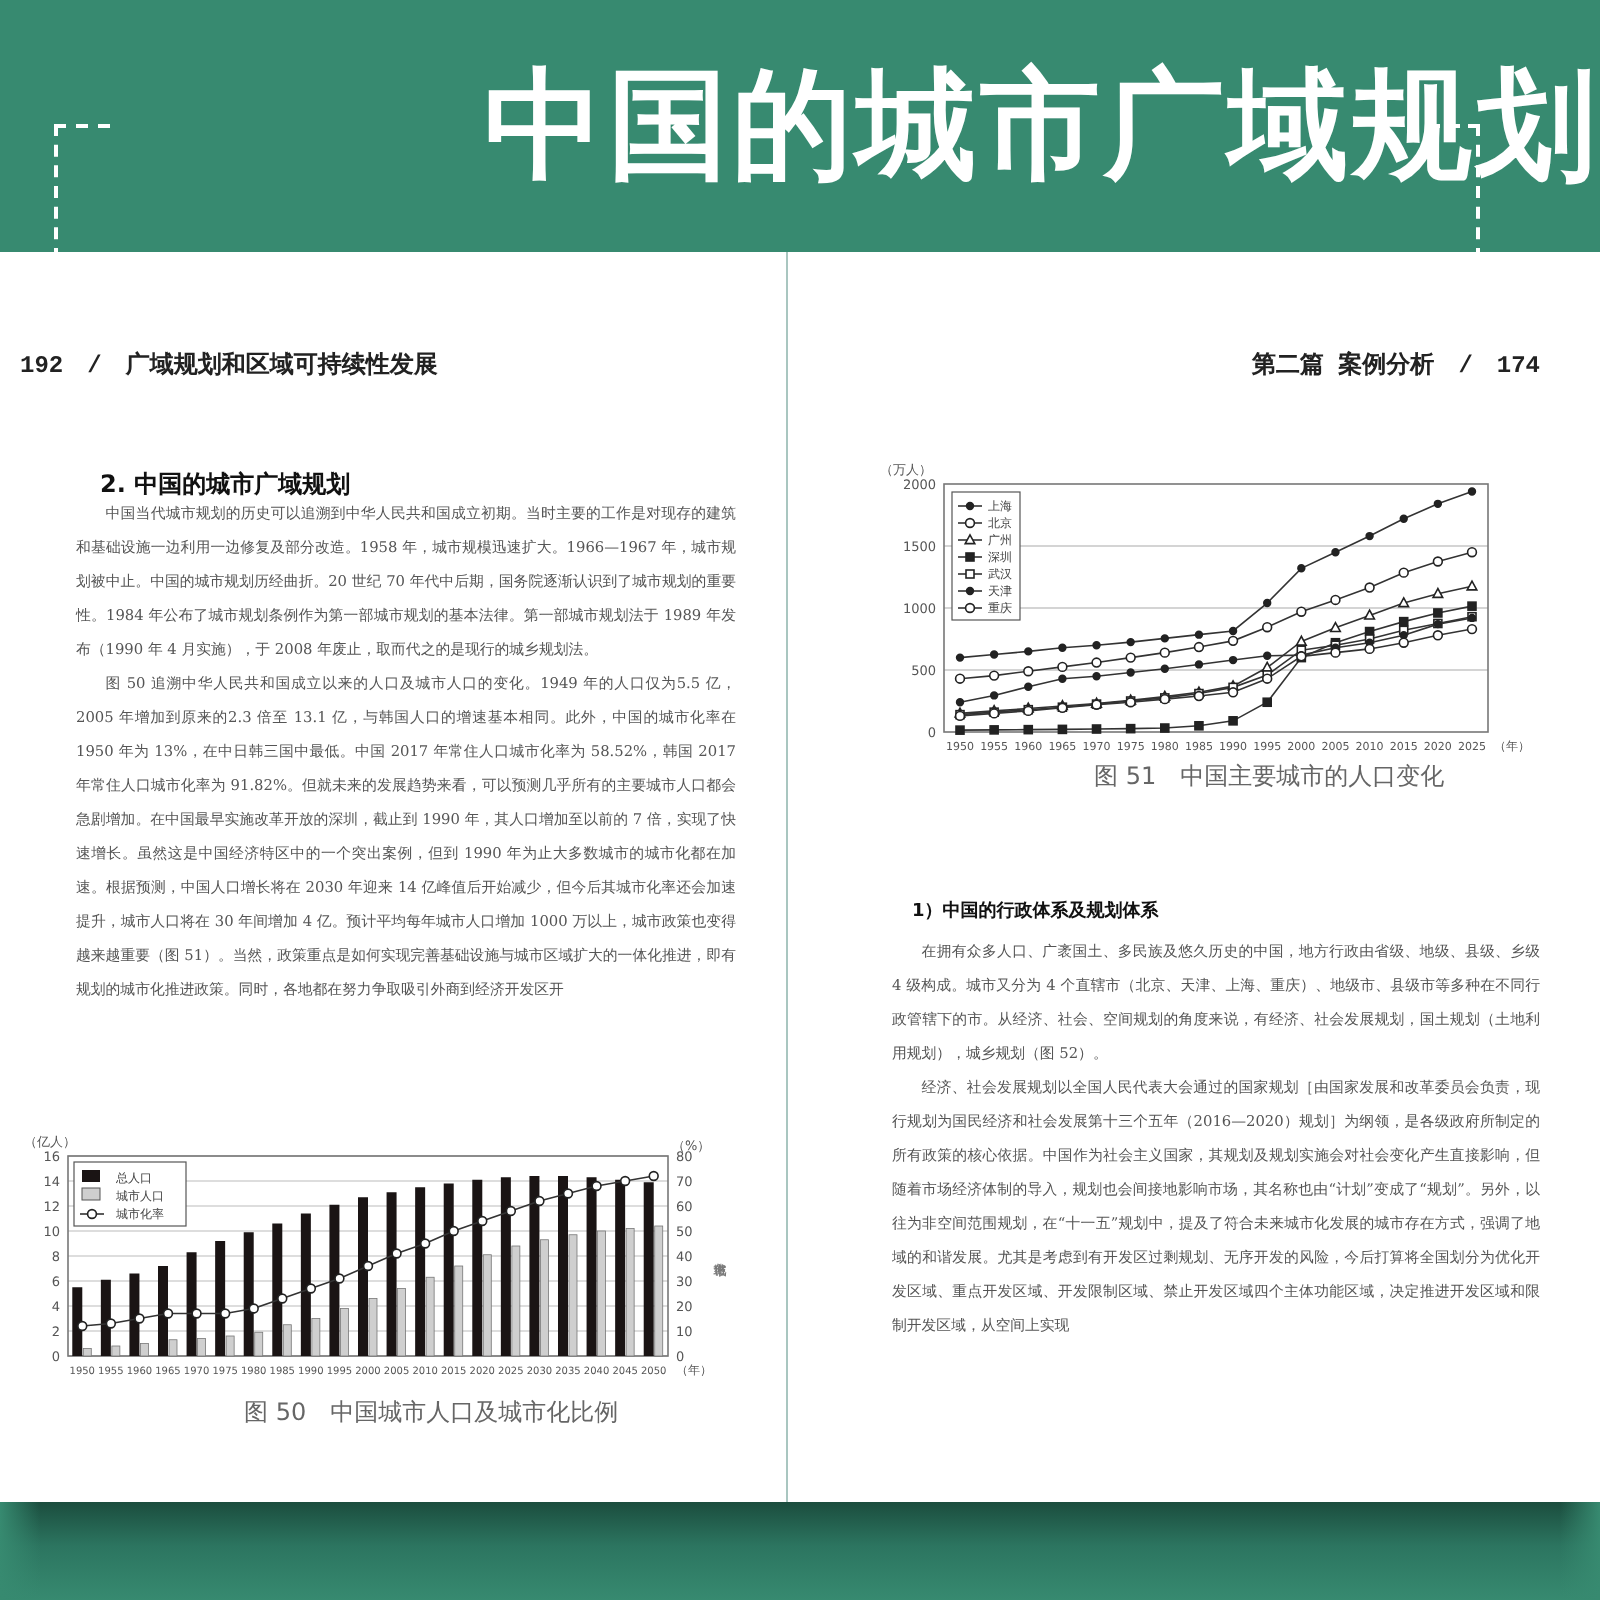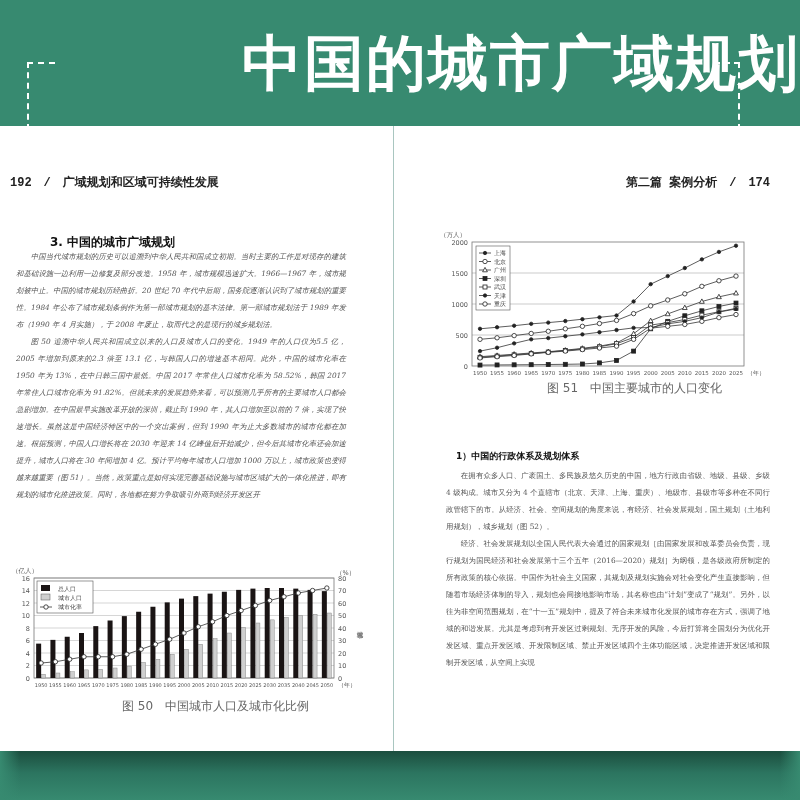--- a/index.html
+++ b/index.html
@@ -56,22 +56,22 @@
   <div class="bracket left"></div>
   <div class="bracket right" style="left:714px;width:26px;"></div>
   <div class="banner-title">中国的城市广域规划</div>
 </div>
 
 <div class="spread">
   <div class="page left" style="width:393px;">
     <div class="running-head">
       <span>192</span><span class="num">/</span><span>广域规划和区域可持续性发展</span>
     </div>
-    <div class="section-title" style="left:50px;top:108px;">3. 中国的城市广域规划</div>
-    <div class="body-text" style="left:16px;top:122px;width:330px;font-style:italic;">
+    <div class="section-title" style="left:50px;top:108px;">2. 中国的城市广域规划</div>
+    <div class="body-text" style="left:38px;top:122px;width:330px;">
       <p class="indent">中国当代城市规划的历史可以追溯到中华人民共和国成立初期。当时主要的工作是对现存的建筑和基础设施一边利用一边修复及部分改造。1958 年，城市规模迅速扩大。1966—1967 年，城市规划被中止。中国的城市规划历经曲折。20 世纪 70 年代中后期，国务院逐渐认识到了城市规划的重要性。1984 年公布了城市规划条例作为第一部城市规划的基本法律。第一部城市规划法于 1989 年发布（1990 年 4 月实施），于 2008 年废止，取而代之的是现行的城乡规划法。</p>
       <p class="indent">图 50 追溯中华人民共和国成立以来的人口及城市人口的变化。1949 年的人口仅为5.5 亿，2005 年增加到原来的2.3 倍至 13.1 亿，与韩国人口的增速基本相同。此外，中国的城市化率在 1950 年为 13%，在中日韩三国中最低。中国 2017 年常住人口城市化率为 58.52%，韩国 2017 年常住人口城市化率为 91.82%。但就未来的发展趋势来看，可以预测几乎所有的主要城市人口都会急剧增加。在中国最早实施改革开放的深圳，截止到 1990 年，其人口增加至以前的 7 倍，实现了快速增长。虽然这是中国经济特区中的一个突出案例，但到 1990 年为止大多数城市的城市化都在加速。根据预测，中国人口增长将在 2030 年迎来 14 亿峰值后开始减少，但今后其城市化率还会加速提升，城市人口将在 30 年间增加 4 亿。预计平均每年城市人口增加 1000 万以上，城市政策也变得越来越重要（图 51）。当然，政策重点是如何实现完善基础设施与城市区域扩大的一体化推进，即有规划的城市化推进政策。同时，各地都在努力争取吸引外商到经济开发区开</p>
     </div>
 
     <div class="figure fig50" style="left:12px;top:440px;width:370px;height:145px;">
       <svg id="fig50svg" width="370" height="132">
           <line x1="22" x2="322" y1="112" y2="112" stroke="#bbb" stroke-width="0.6"></line>
           <text x="18" y="114.5" font-size="6.5" text-anchor="end" fill="#555">0</text>
           <line x1="22" x2="322" y1="99.5" y2="99.5" stroke="#bbb" stroke-width="0.6"></line>
           <text x="18" y="102" font-size="6.5" text-anchor="end" fill="#555">2</text>

